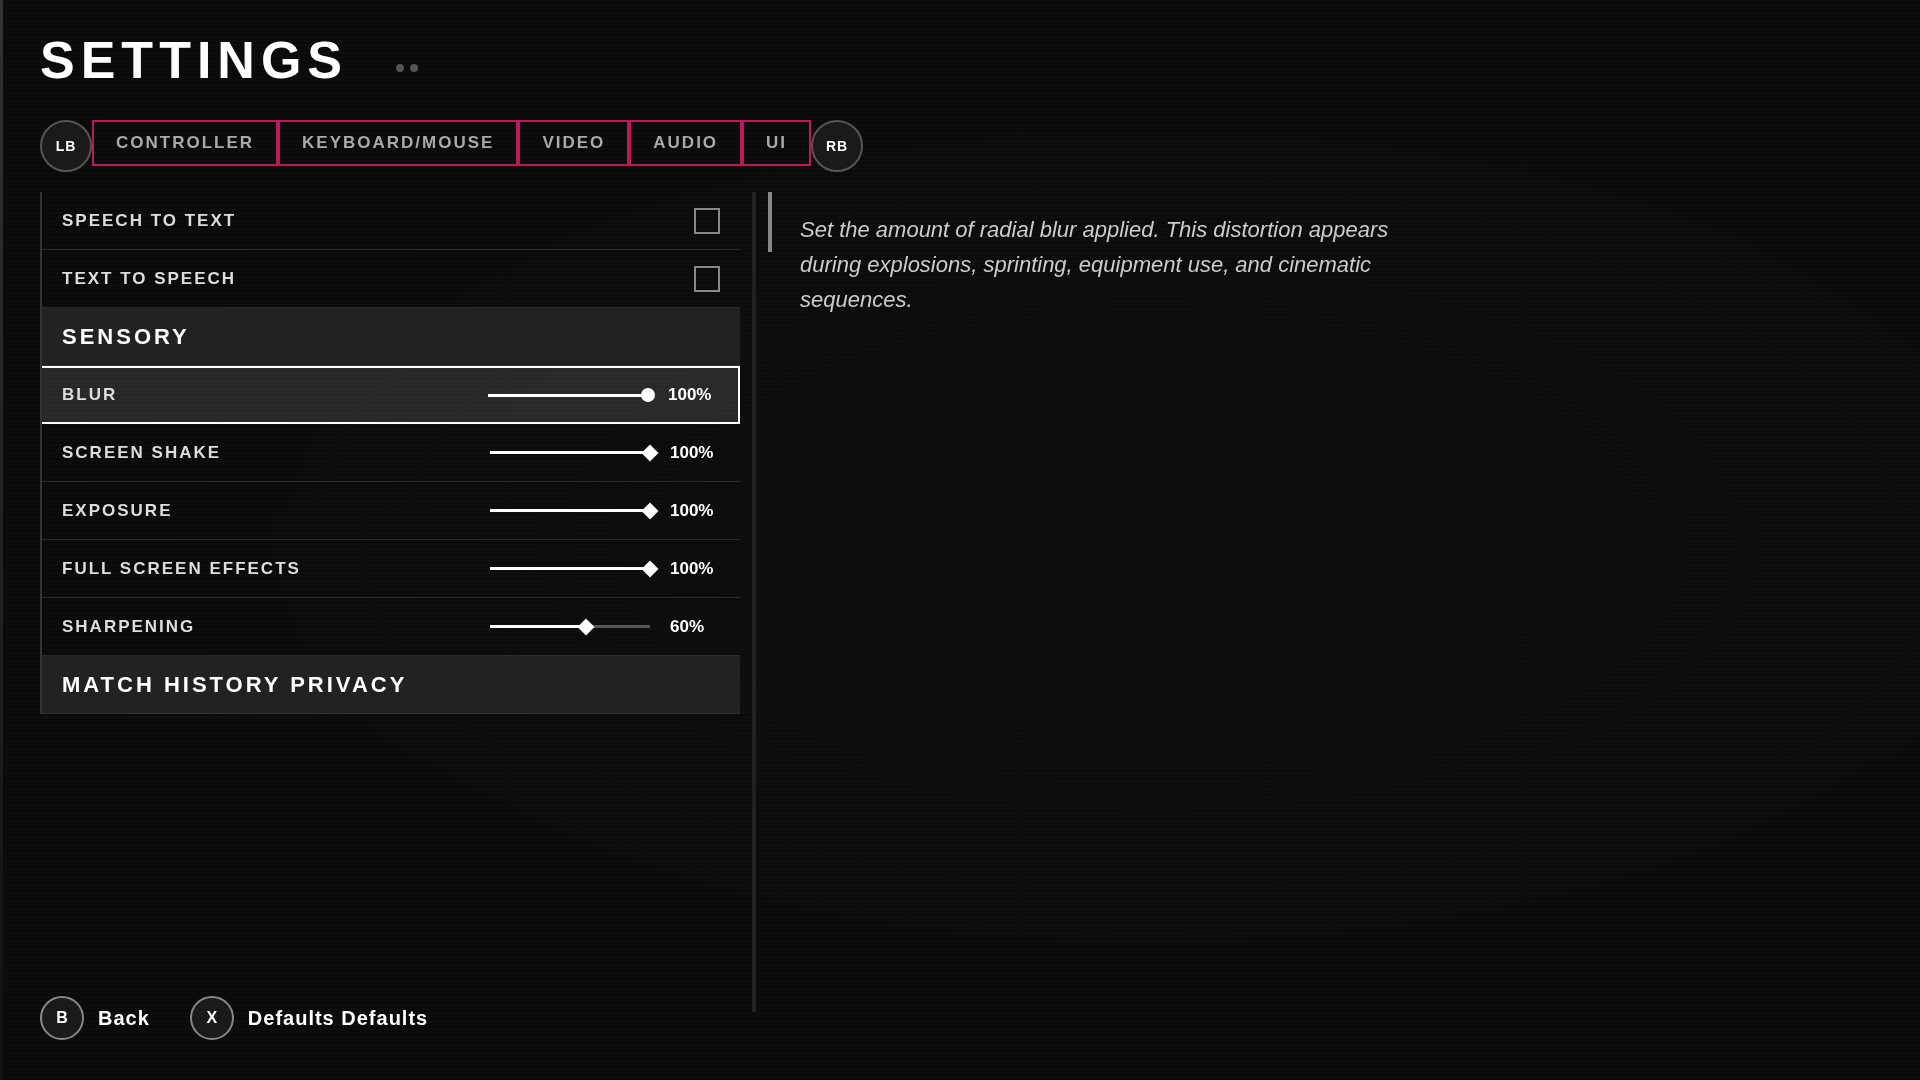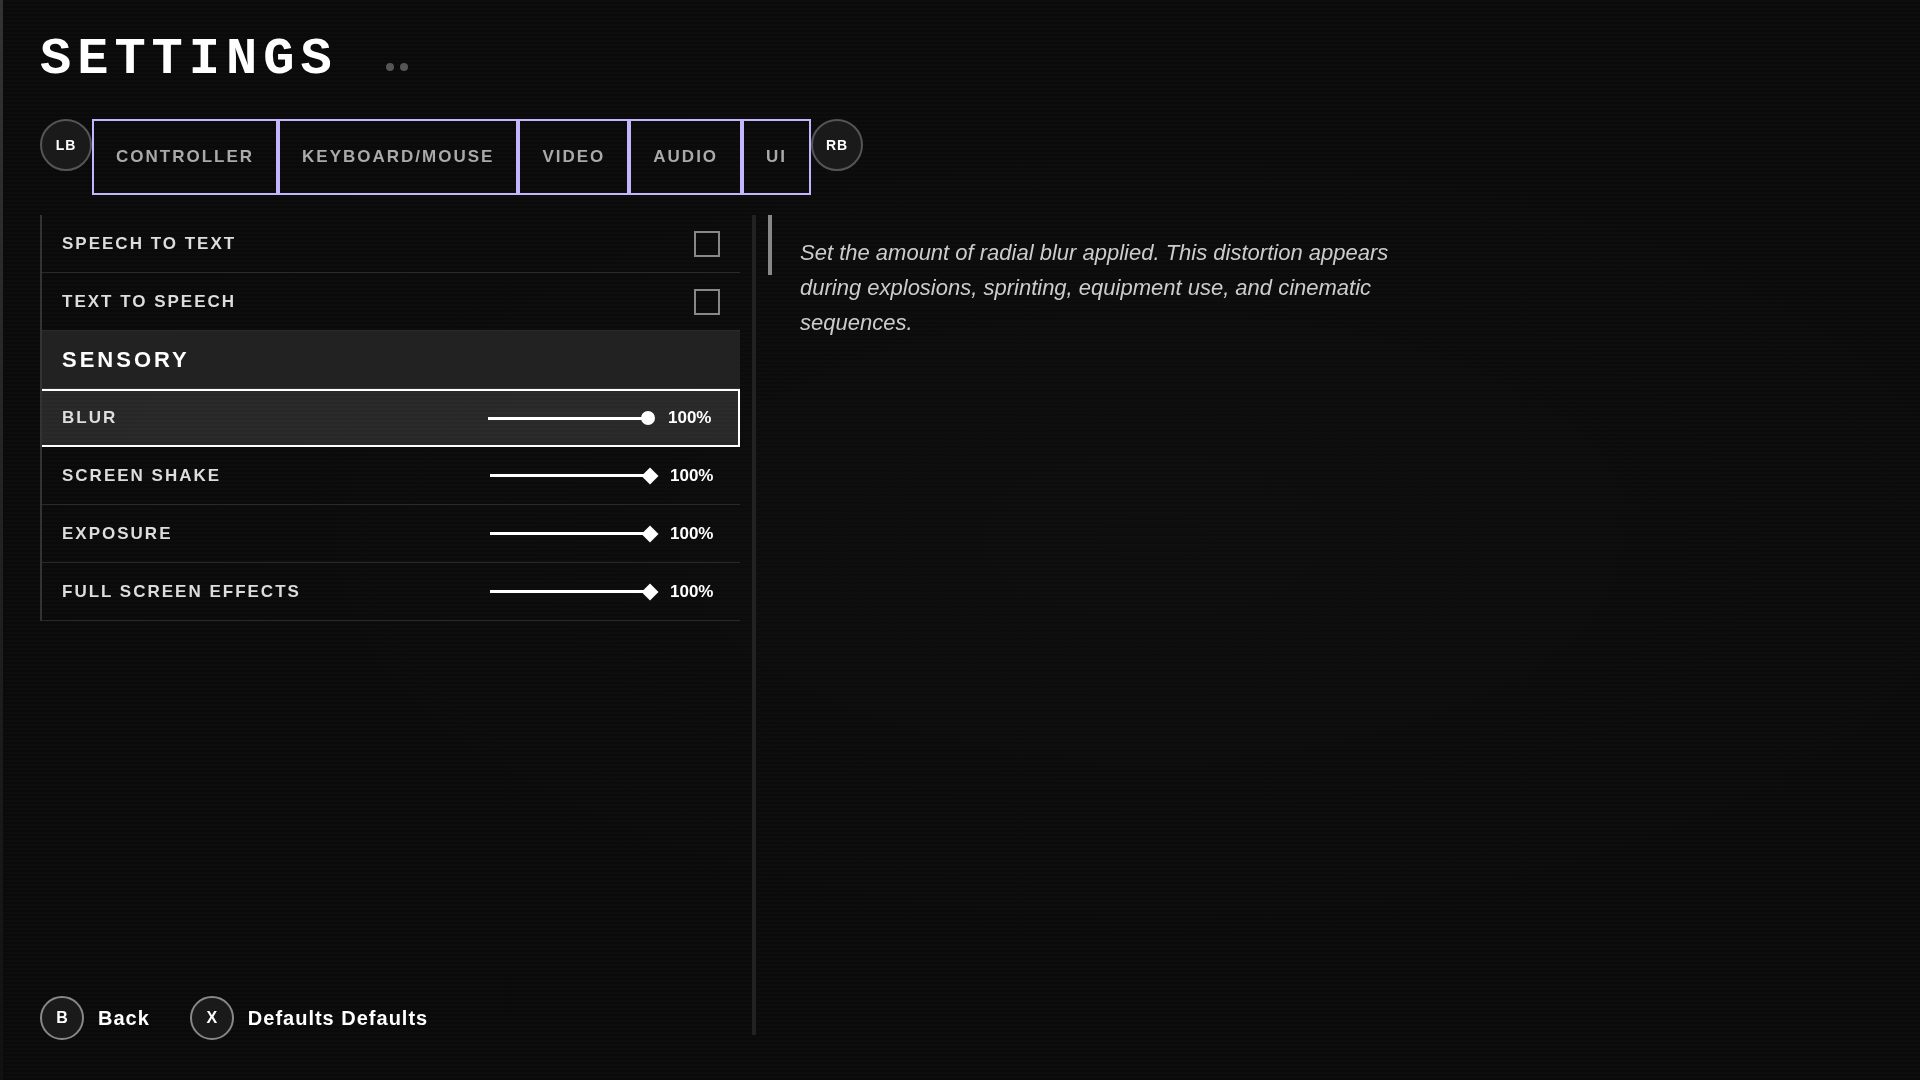--- a/index.html
+++ b/index.html
@@ -33,21 +33,20 @@
       height: 100%;
       padding: 30px 40px;
     }
 
     
     .header {
       display: flex;
       align-items: center;
       gap: 8px;
       margin-bottom: 30px;
-      font-family: Liberation Mono, monospace;
     }
 
     .settings-title {
       font-size: 52px;
       font-weight: 900;
       letter-spacing: 6px;
       color: #ffffff;
       margin-right: 40px;
       text-transform: uppercase;
     }
@@ -84,22 +83,22 @@
       font-size: 14px;
       font-weight: bold;
       display: flex;
       align-items: center;
       justify-content: center;
       cursor: pointer;
       letter-spacing: 1px;
     }
 
     .tab-btn {
-      padding: 26px 22px;
-      border: 2px solid #c4b5fd;
+      padding: 11px 22px;
+      border: 2px solid #be185d;
       background: transparent;
       color: #aaaaaa;
       font-size: 17px;
       font-weight: 700;
       letter-spacing: 2px;
       text-transform: uppercase;
       cursor: pointer;
       white-space: nowrap;
     }
 
@@ -408,21 +407,34 @@
           <div class="setting-control slider-container">
             <div class="slider-track">
               <div class="slider-fill" style="width: 100%;"></div>
               <div class="slider-thumb-diamond" style="left: 100%;"></div>
             </div>
             <span class="slider-value">100%</span>
           </div>
         </div>
 
 
-
+        <div class="setting-row">
+          <span class="setting-label">SHARPENING</span>
+          <div class="setting-control slider-container">
+            <div class="slider-track">
+              <div class="slider-fill" style="width: 60%;"></div>
+              <div class="slider-thumb-diamond" style="left: 60%;"></div>
+            </div>
+            <span class="slider-value">60%</span>
+          </div>
+        </div>
+
+        <div class="setting-row category-header">
+          <span class="setting-label">MATCH HISTORY PRIVACY</span>
+        </div>
 
       </div>
 
       <div class="scroll-track">
         <div class="scroll-thumb"></div>
       </div>
     </div>
 
     <div class="description-panel">
       <p class="description-text">Set the amount of radial blur applied. This distortion appears during explosions, sprinting, equipment use, and cinematic sequences.</p>

